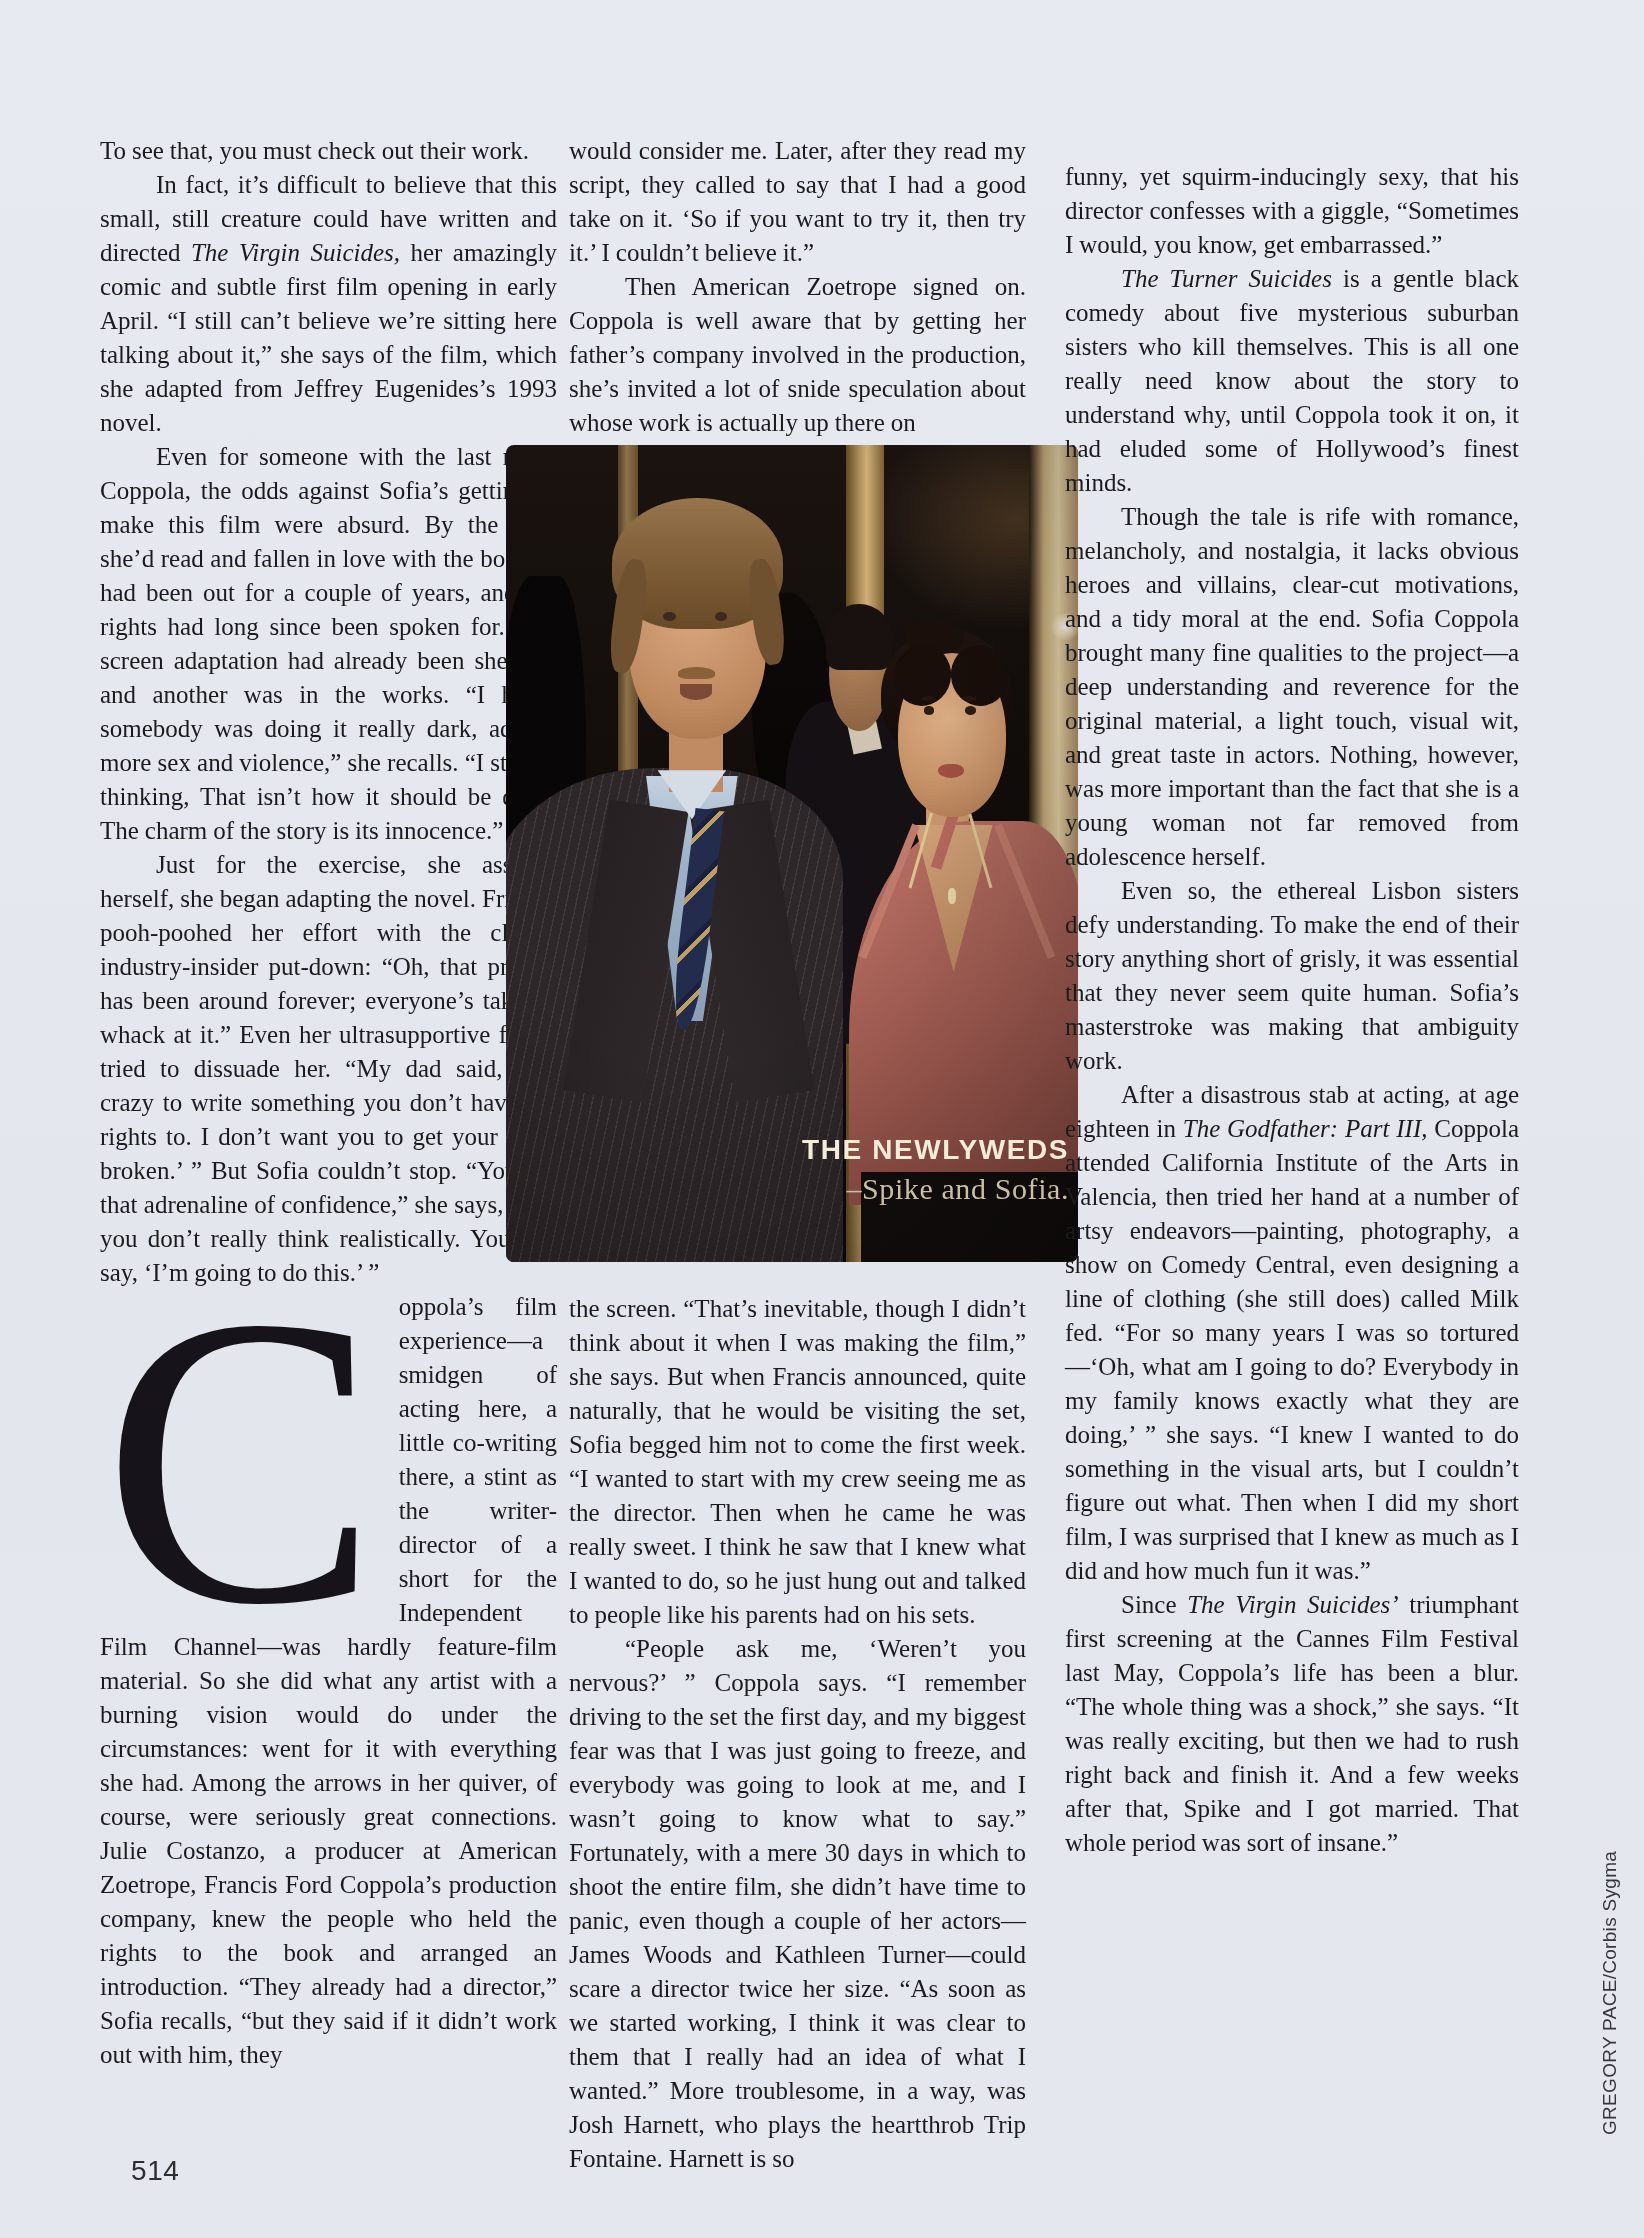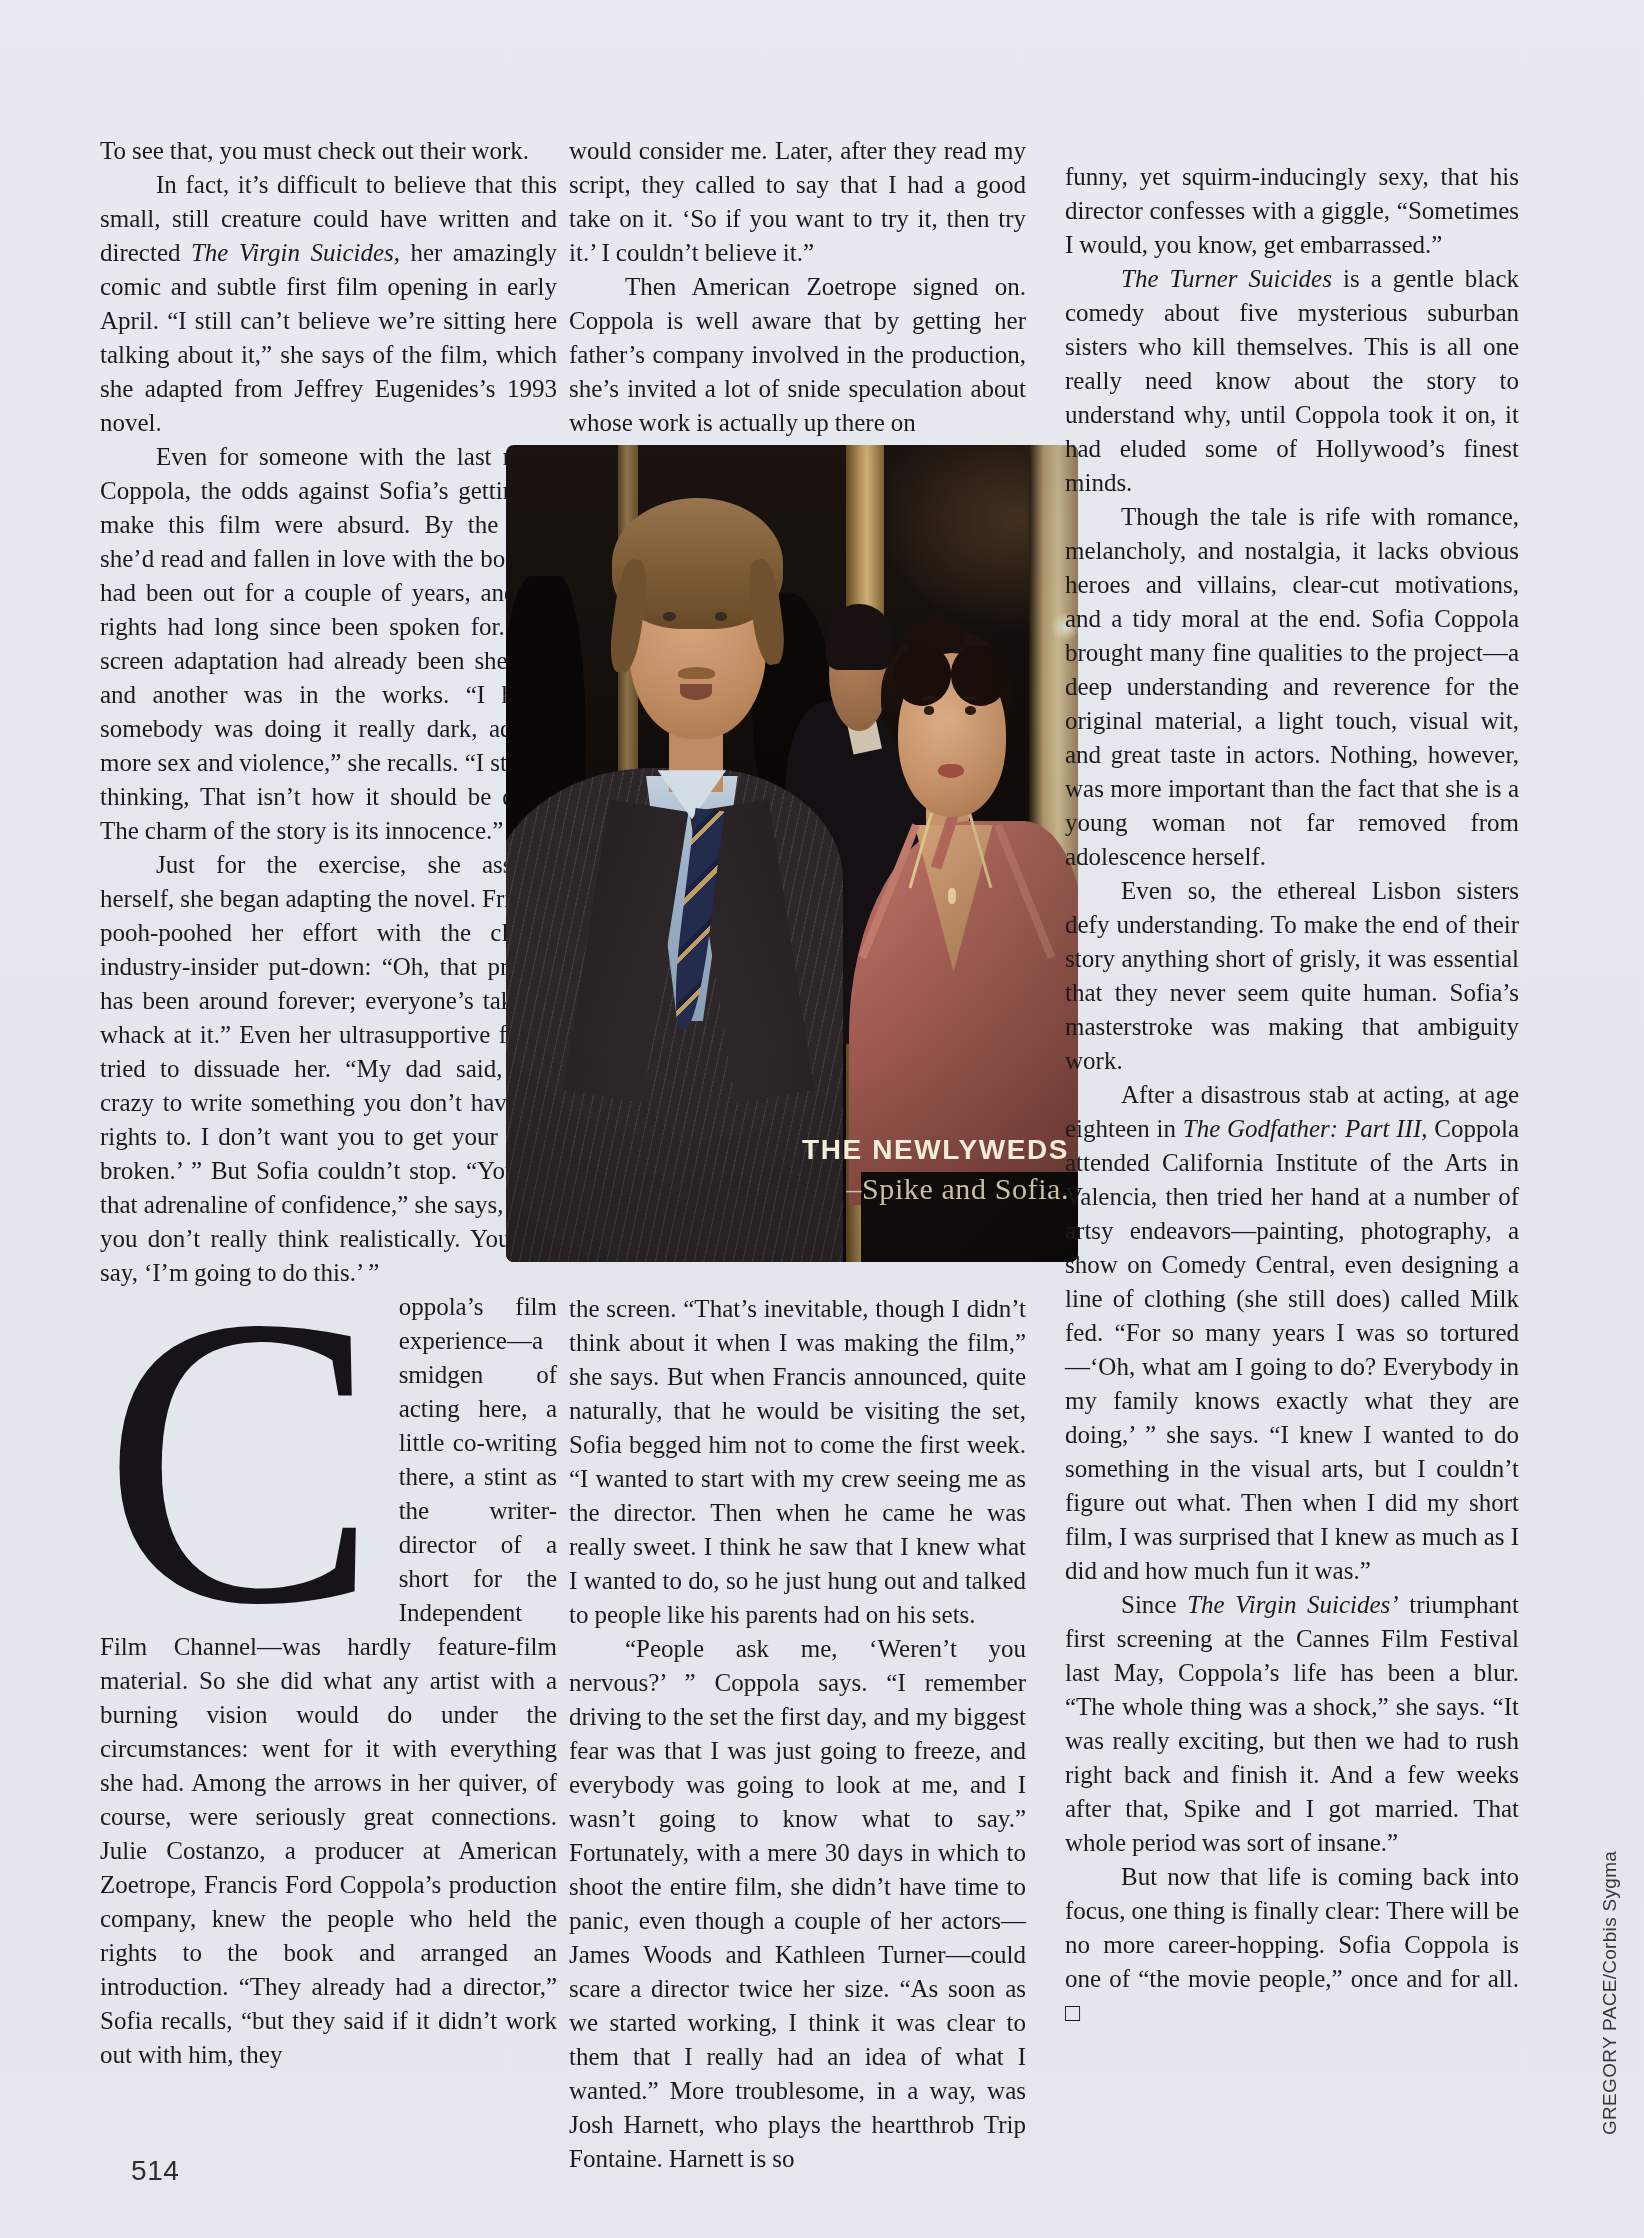--- a/index.html
+++ b/index.html
@@ -224,20 +224,19 @@
     <p class="ind">“People ask me, ‘Weren’t you nervous?’ ” Coppola says. “I remember driving to the set the first day, and my biggest fear was that I was just going to freeze, and everybody was going to look at me, and I wasn’t going to know what to say.” Fortunately, with a mere 30 days in which to shoot the entire film, she didn’t have time to panic, even though a couple of her actors—James Woods and Kathleen Turner—could scare a director twice her size. “As soon as we started working, I think it was clear to them that I really had an idea of what I wanted.” More troublesome, in a way, was Josh Harnett, who plays the heartthrob Trip Fontaine. Harnett is so</p>
   </div>
 
   <div class="col" style="left:1065px;top:134px;width:454px;margin-top:26px;">
     <p>funny, yet squirm-inducingly sexy, that his director confesses with a giggle, “Sometimes I would, you know, get embarrassed.”</p>
     <p class="ind"><i>The Turner Suicides</i> is a gentle black comedy about five mysterious suburban sisters who kill themselves. This is all one really need know about the story to understand why, until Coppola took it on, it had eluded some of Hollywood’s finest minds.</p>
     <p class="ind">Though the tale is rife with romance, melancholy, and nostalgia, it lacks obvious heroes and villains, clear-cut motivations, and a tidy moral at the end. Sofia Coppola brought many fine qualities to the project—a deep understanding and reverence for the original material, a light touch, visual wit, and great taste in actors. Nothing, however, was more important than the fact that she is a young woman not far removed from adolescence herself.</p>
     <p class="ind">Even so, the ethereal Lisbon sisters defy understanding. To make the end of their story anything short of grisly, it was essential that they never seem quite human. Sofia’s masterstroke was making that ambiguity work.</p>
     <p class="ind">After a disastrous stab at acting, at age eighteen in <i>The Godfather: Part III,</i> Coppola attended California Institute of the Arts in Valencia, then tried her hand at a number of artsy endeavors—painting, photography, a show on Comedy Central, even designing a line of clothing (she still does) called Milk fed. “For so many years I was so tortured—‘Oh, what am I going to do? Everybody in my family knows exactly what they are doing,’ ” she says. “I knew I wanted to do something in the visual arts, but I couldn’t figure out what. Then when I did my short film, I was surprised that I knew as much as I did and how much fun it was.”</p>
     <p class="ind">Since <i>The Virgin Suicides’</i> triumphant first screening at the Cannes Film Festival last May, Coppola’s life has been a blur. “The whole thing was a shock,” she says. “It was really exciting, but then we had to rush right back and finish it. And a few weeks after that, Spike and I got married. That whole period was sort of insane.”</p>
-    <p class="ind">But now that life is coming back into focus, one thing is finally clear: There will be no more career-hopping. Sofia Coppola is one of “the movie people,” once and for all. □</p>
   </div>
 
   <div class="page-number">514</div>
   <div class="photo-credit">GREGORY PACE/Corbis Sygma</div>
 
 </div>
 
 
 </body></html>

